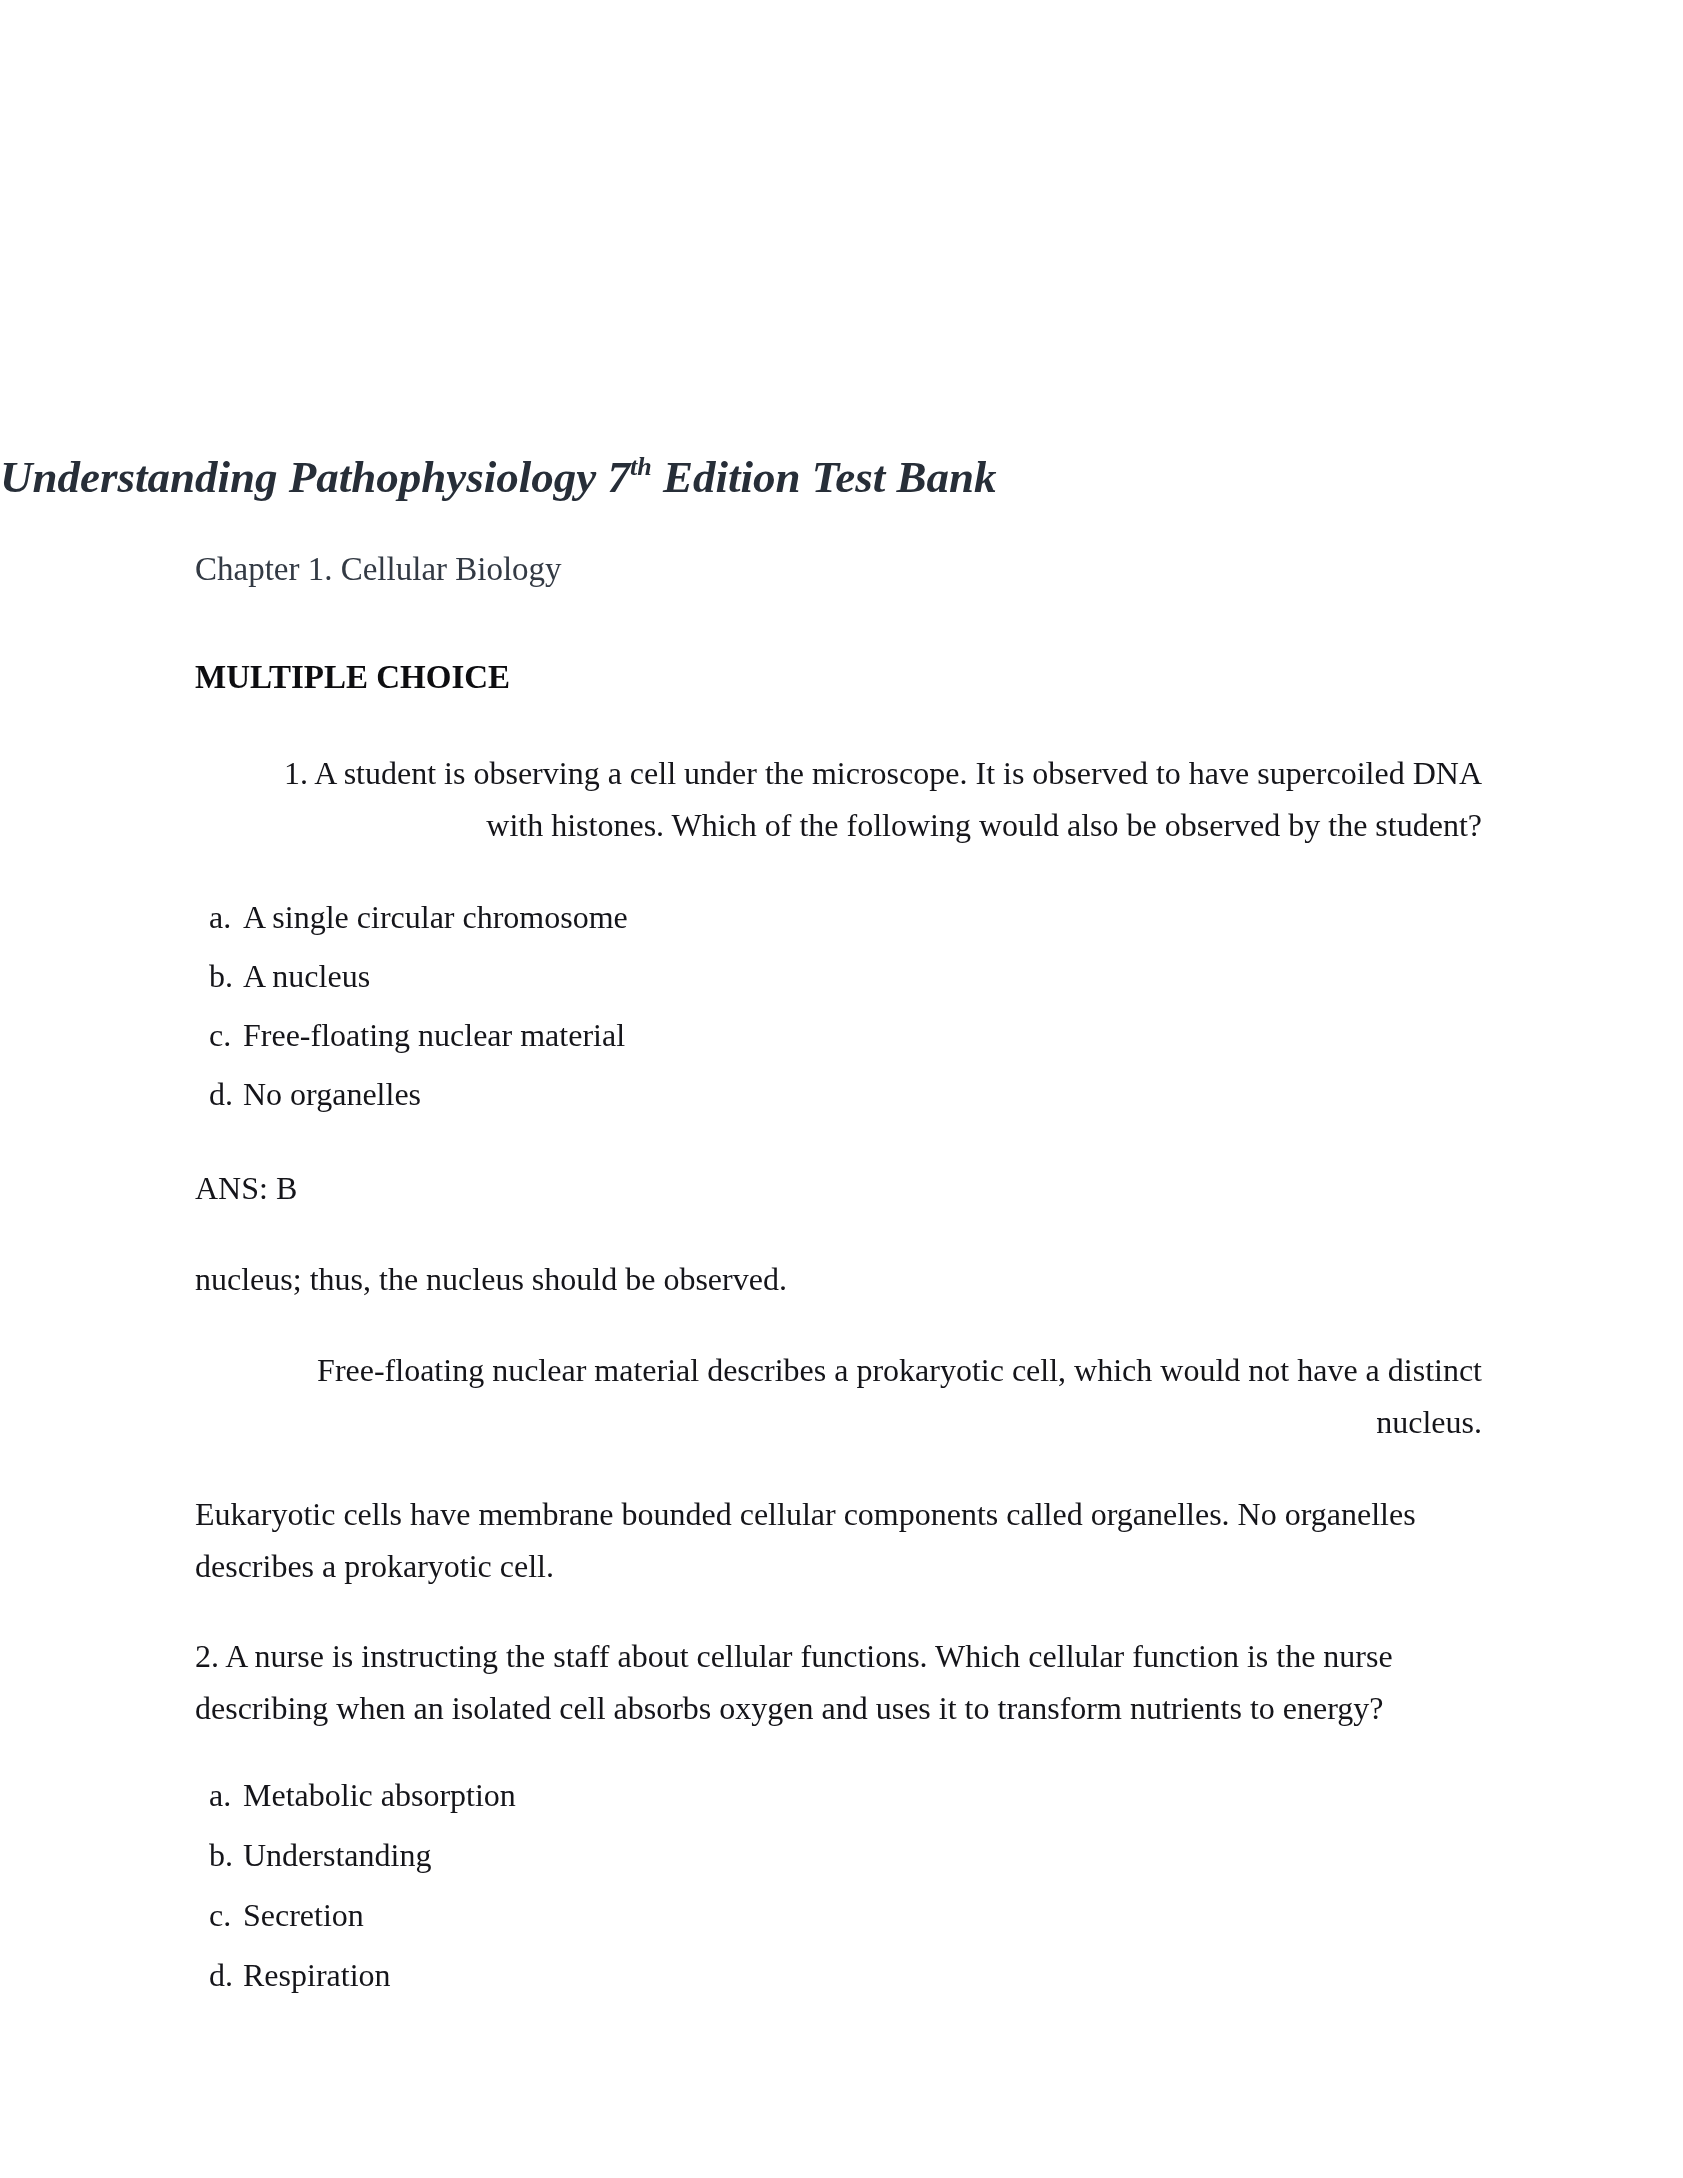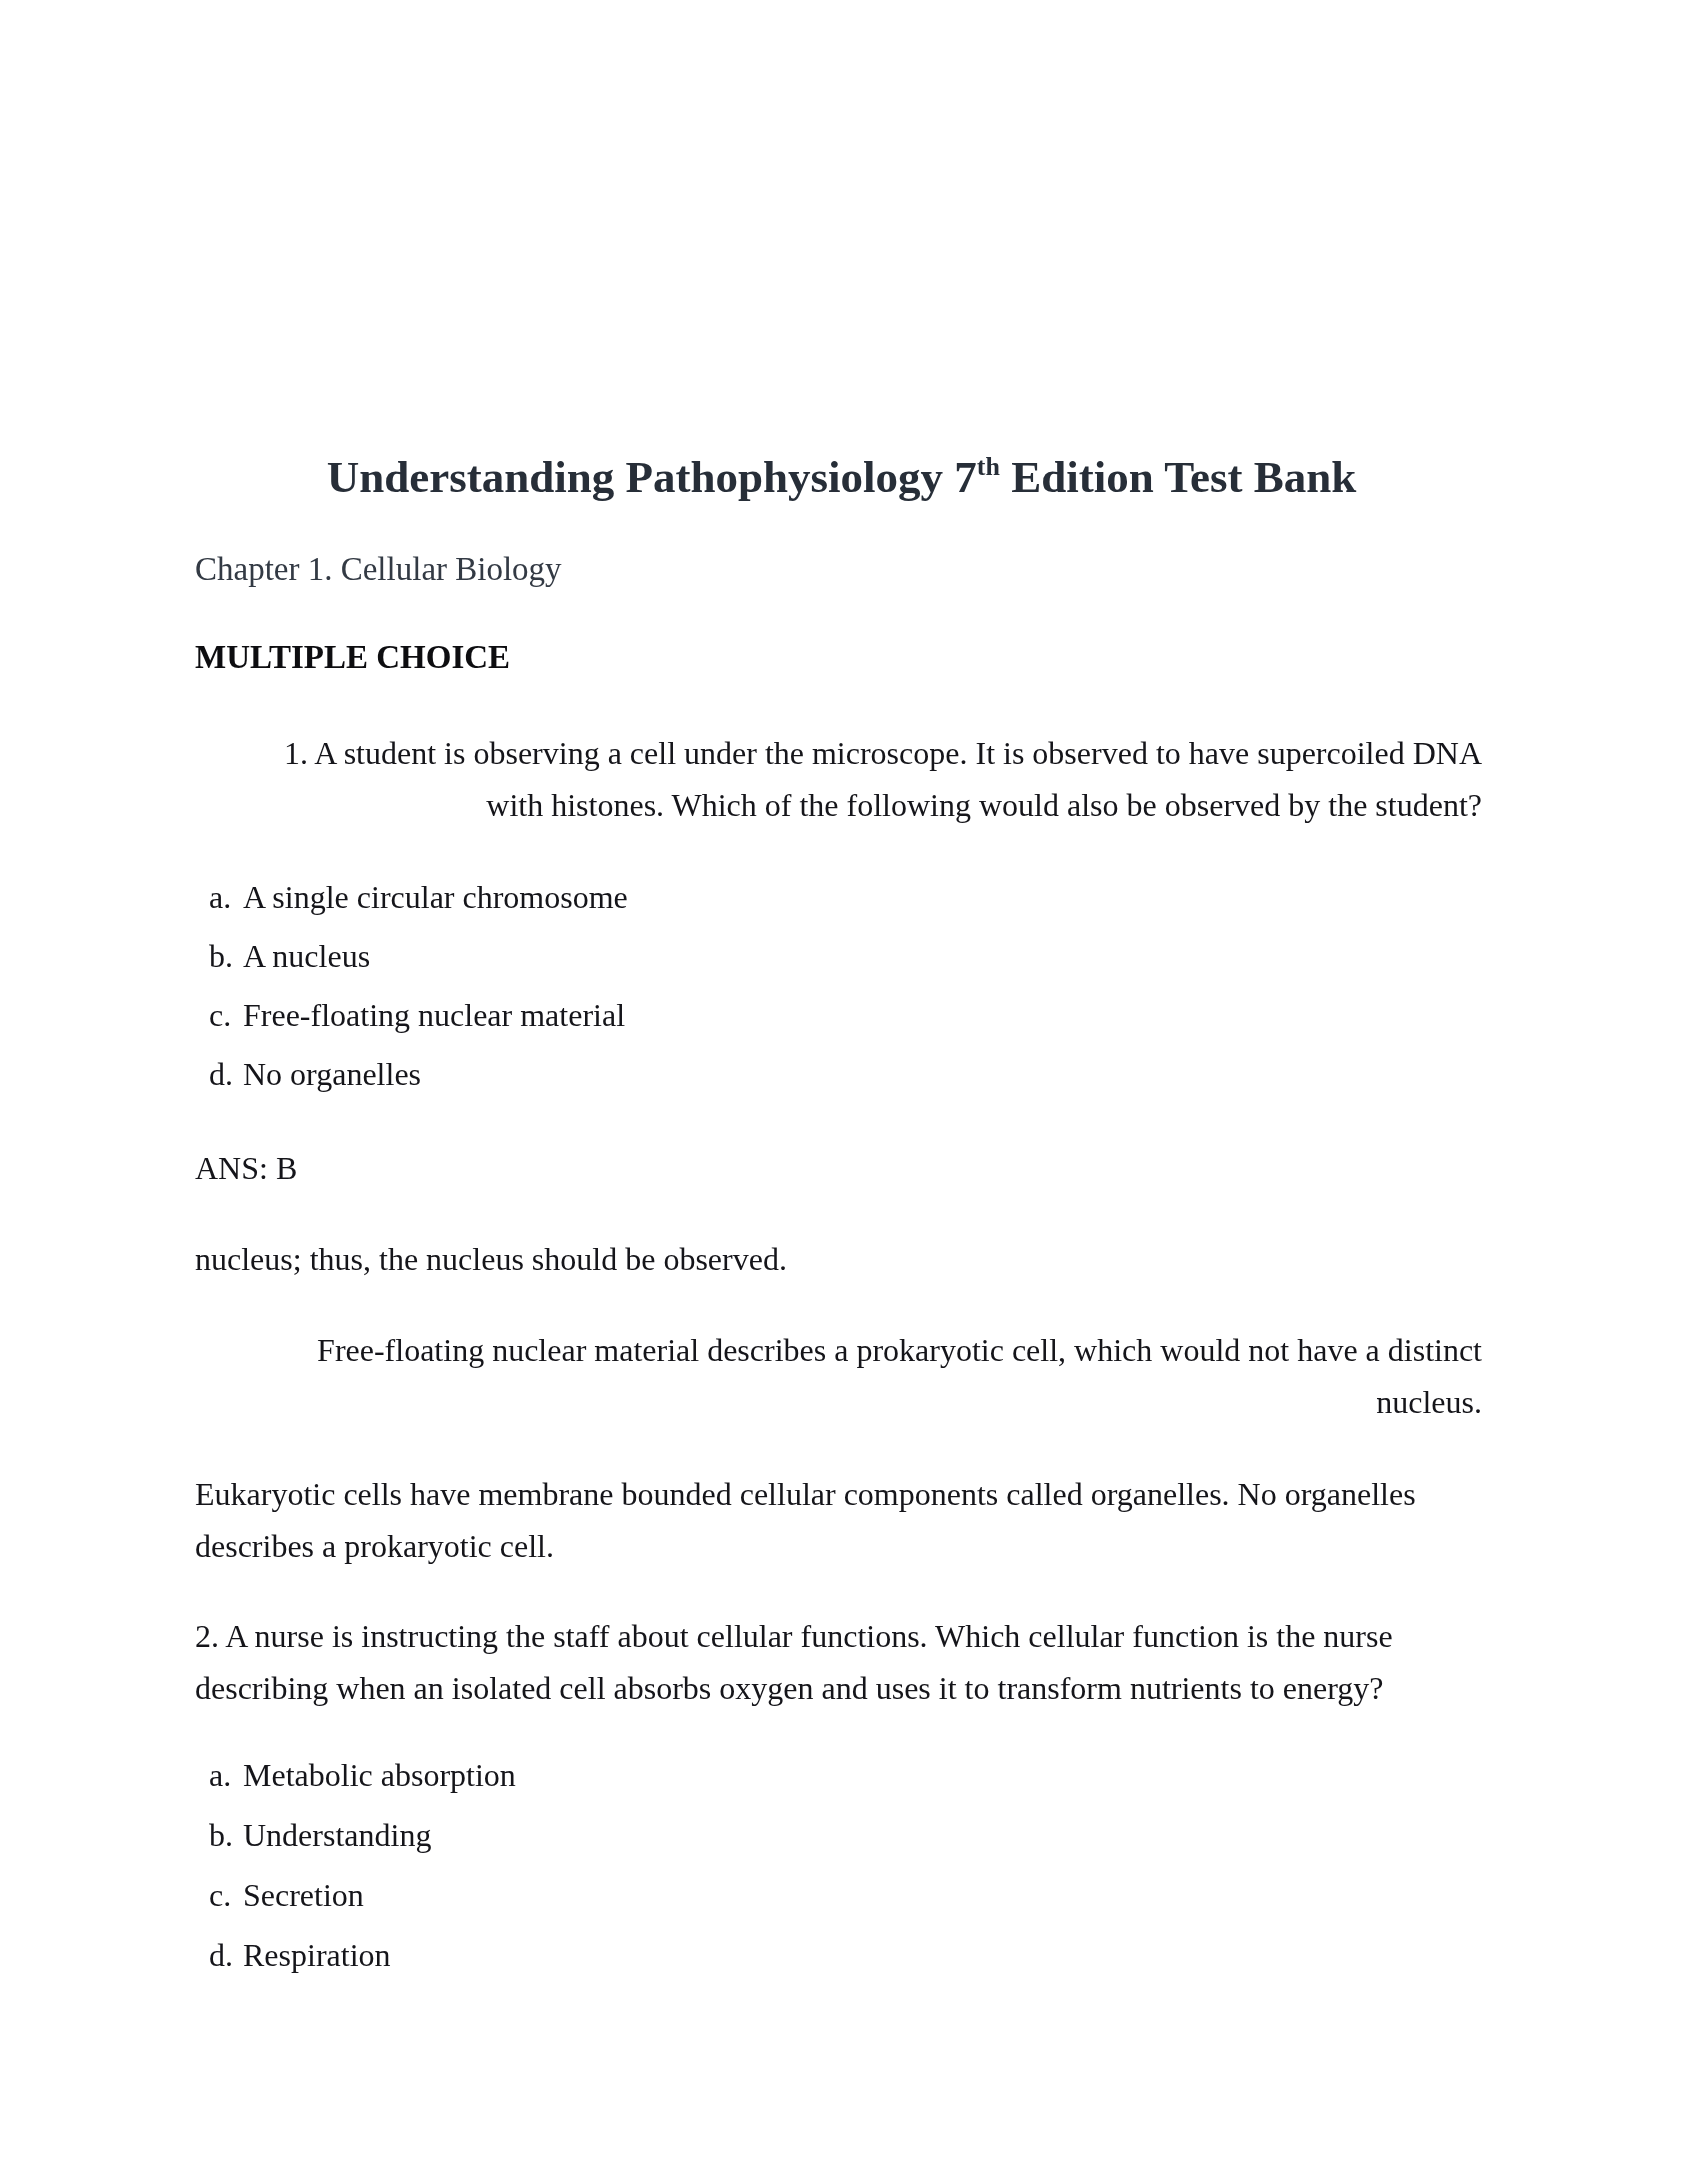--- a/index.html
+++ b/index.html
@@ -8,22 +8,23 @@
     width: 1683px;
     height: 2178px;
     background: #ffffff;
     overflow: hidden;
     font-family: "Liberation Serif", serif;
     color: #15151a;
   }
   .doc-title {
     margin: 450px 0 0 0;
     width: 1683px;
-    text-align: center;
+    text-align: left;
     font-weight: bold;
+    font-style: italic;
     font-size: 45px;
     line-height: 55px;
     color: #272e38;
     white-space: nowrap;
   }
   .doc-title .sup {
     font-size: 26px;
     position: relative;
     top: -17px;
   }
@@ -36,21 +37,21 @@
     height: 52px;
     line-height: 52px;
     white-space: nowrap;
   }
   .chapter {
     margin-top: 32px;
     font-size: 33px;
     color: #333a44;
   }
   .section-heading {
-    margin-top: 36px;
+    margin-top: 56px;
     font-weight: bold;
     font-size: 33px;
     color: #0d0d10;
   }
   .question-1 { margin-top: 44px; text-align: right; }
   .question-2 { margin-top: 38px; }
   .options-1 { margin-top: 40px; }
   .options-2 { margin-top: 35px; }
   .option {
     display: flex;

